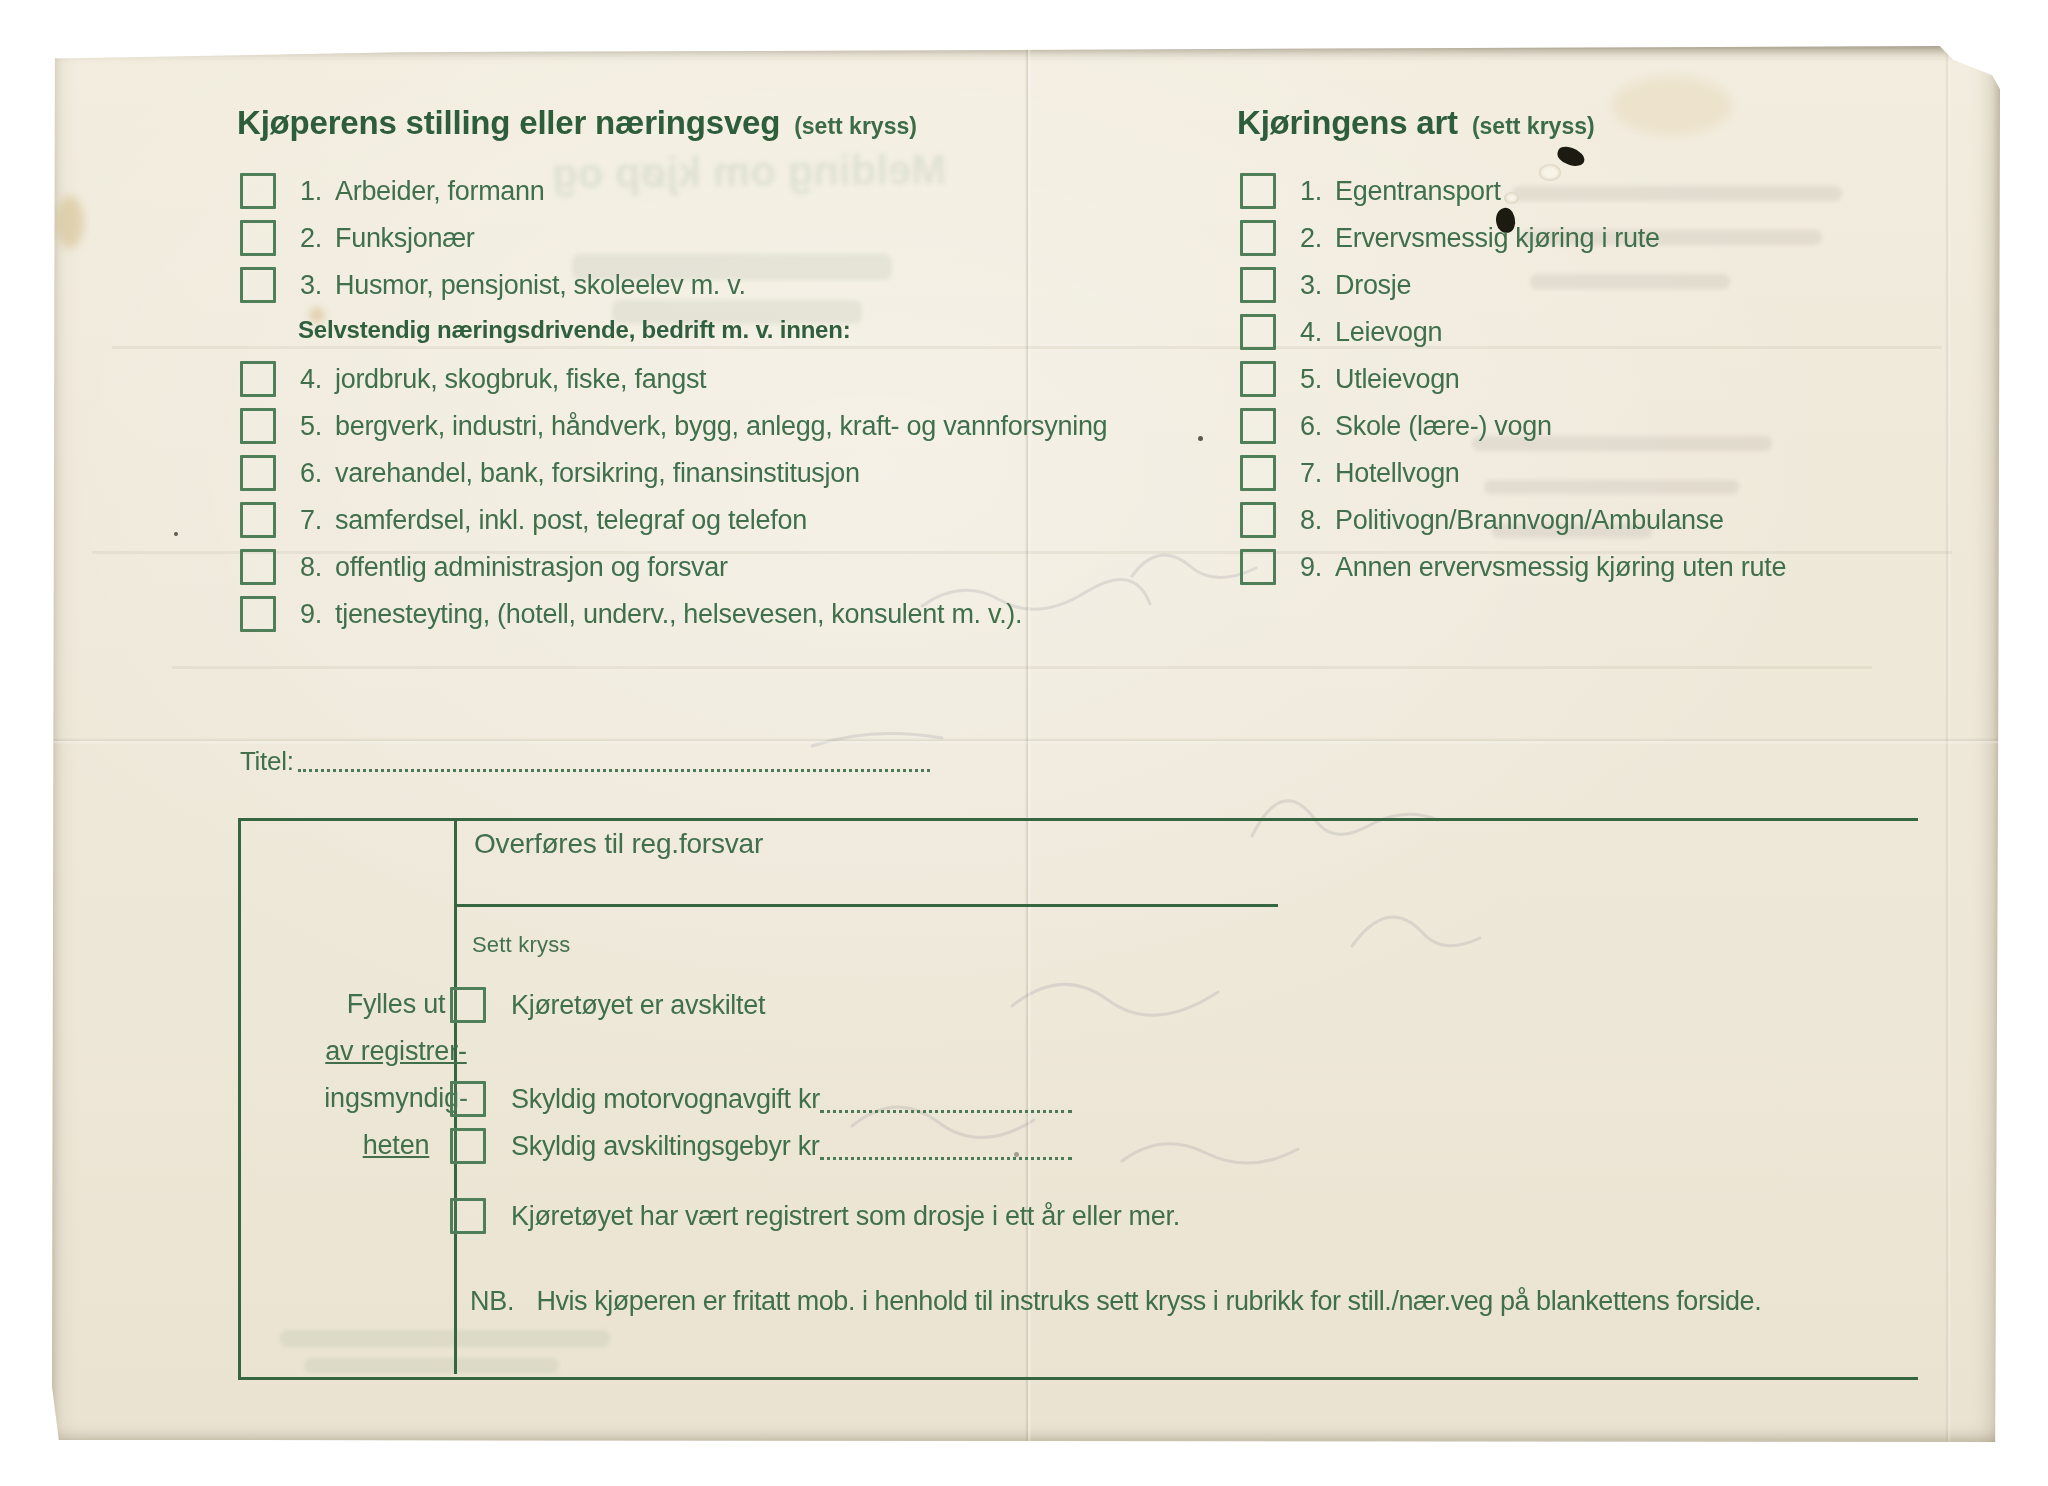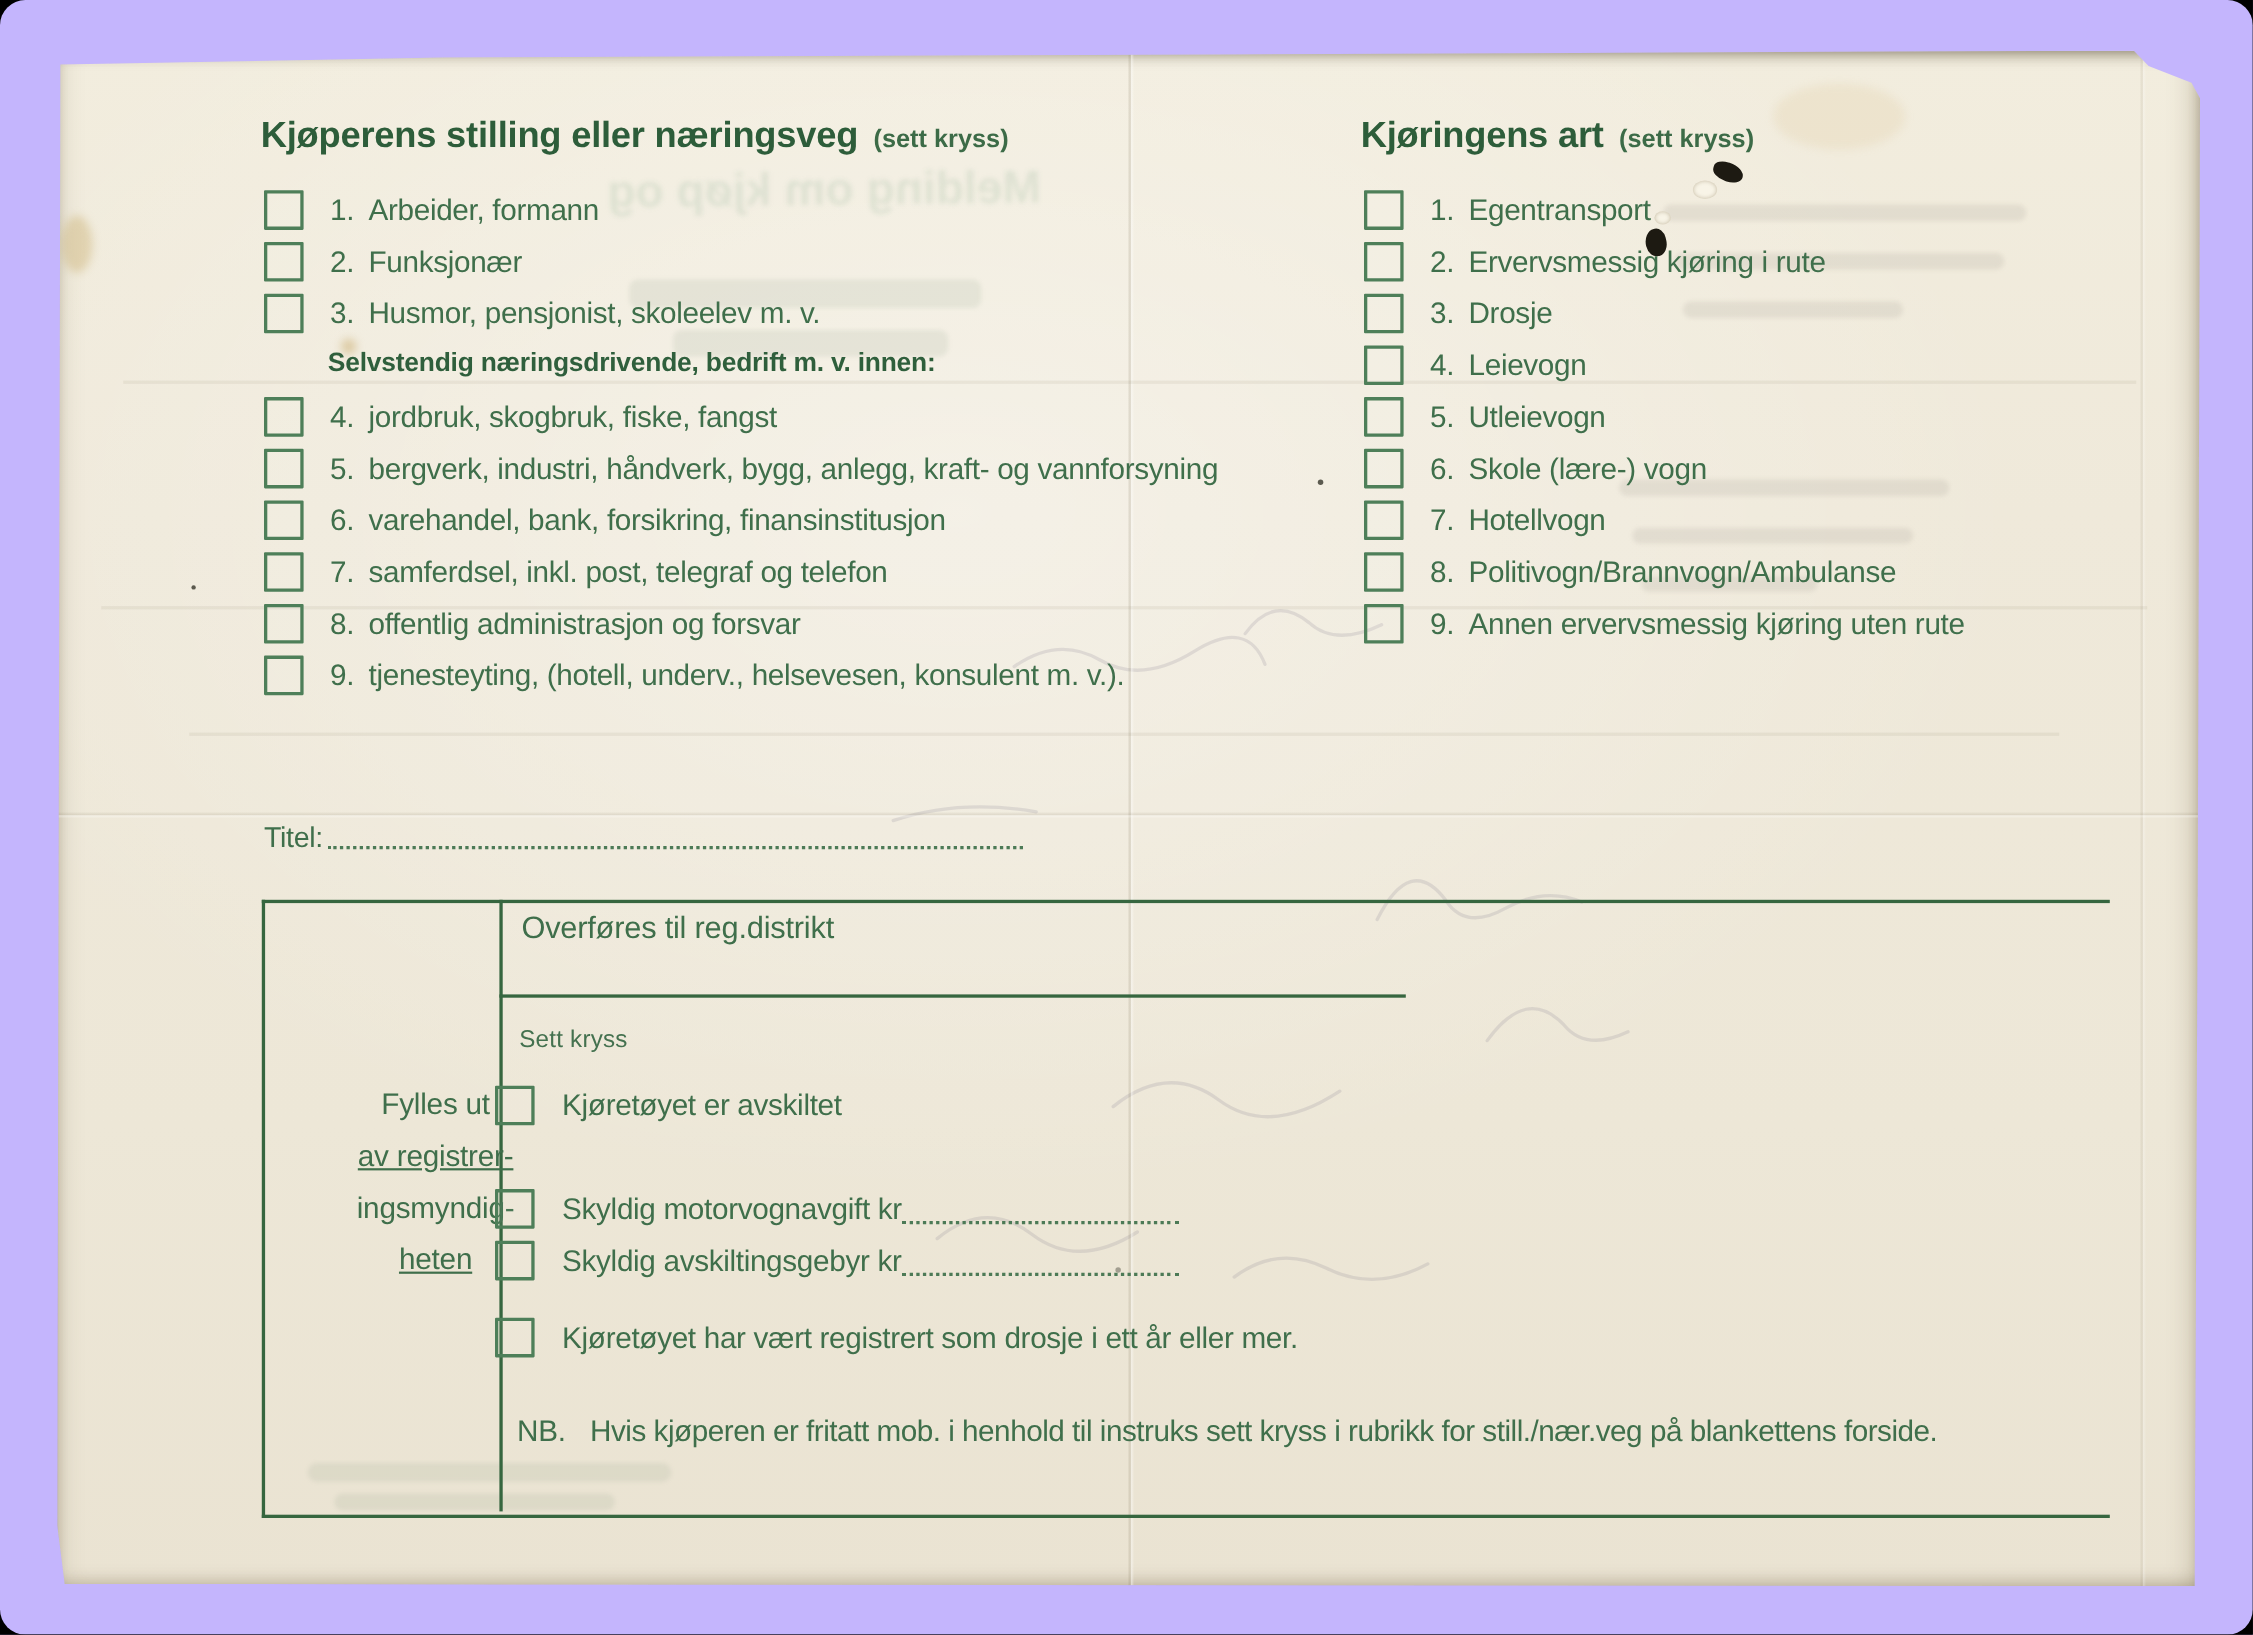--- a/index.html
+++ b/index.html
@@ -1,17 +1,17 @@
 <!DOCTYPE html>
 <html><head>
 <meta charset="utf-8">
 <style>
   html,body{margin:0;padding:0;background:#000;}
-  #stage{position:relative;width:2048px;height:1486px;background:#c4b5fd;overflow:hidden;
-         font-family:"Liberation Sans",sans-serif;border-radius:23px;}
+  #stage{position:relative;width:2048px;height:1486px;background:#ffffff;overflow:hidden;
+         font-family:"Liberation Sans",sans-serif;}
   
   #paper{position:absolute;left:52px;top:46px;width:1948px;height:1396px;
          background:
            radial-gradient(1400px 900px at 42% 30%, rgba(255,255,255,.35), rgba(255,255,255,0) 70%),
            linear-gradient(180deg,#f2edde 0%,#efe9da 30%,#ede7d7 70%,#eae3d2 100%);
          clip-path:polygon(0.15% 0.9%, 18% 0.45%, 55% 0.25%, 96.9% 0%, 97.6% 1.0%, 99.6% 2.1%, 100% 3.1%,
                            99.9% 52%, 99.75% 100%, 0.35% 99.85%, 0% 96%);
          box-shadow:inset 0 9px 14px -7px rgba(55,42,20,.55),
                     inset -16px 0 26px -14px rgba(95,78,45,.38),
                     inset 14px 0 26px -16px rgba(95,78,45,.28),
@@ -209,21 +209,21 @@
 
   <div class="abs" style="left:188px;top:700px;display:flex;">
     <span class="lbl" style="font-size:26px;">Titel:</span>
     <span class="leader" style="width:632px;margin-left:4px;"></span>
   </div>
 
   <div id="panel" class="abs"></div>
   <div id="panel-divider" class="abs"></div>
   <div id="panel-hline" class="abs"></div>
 
-  <div class="abs panel-text" style="left:422px;top:782px;">Overføres til reg.distrikt</div>
+  <div class="abs panel-text" style="left:422px;top:782px;">Overføres til reg.forsvar</div>
   <div class="abs small-lab" style="left:420px;top:886px;">Sett kryss</div>
 
   <div class="abs side-lab" style="left:236px;top:943px;">Fylles ut</div>
   <div class="abs side-lab" style="left:236px;top:990px;text-decoration:underline;">av registrer-</div>
   <div class="abs side-lab" style="left:236px;top:1037px;">ingsmyndig-</div>
   <div class="abs side-lab" style="left:236px;top:1084px;text-decoration:underline;">heten</div>
 
   <div class="abs row" style="left:398px;top:940px;">
     <span class="cb"></span>
     <span class="lbl" style="margin-left:25px;">Kjøretøyet er avskiltet</span>

